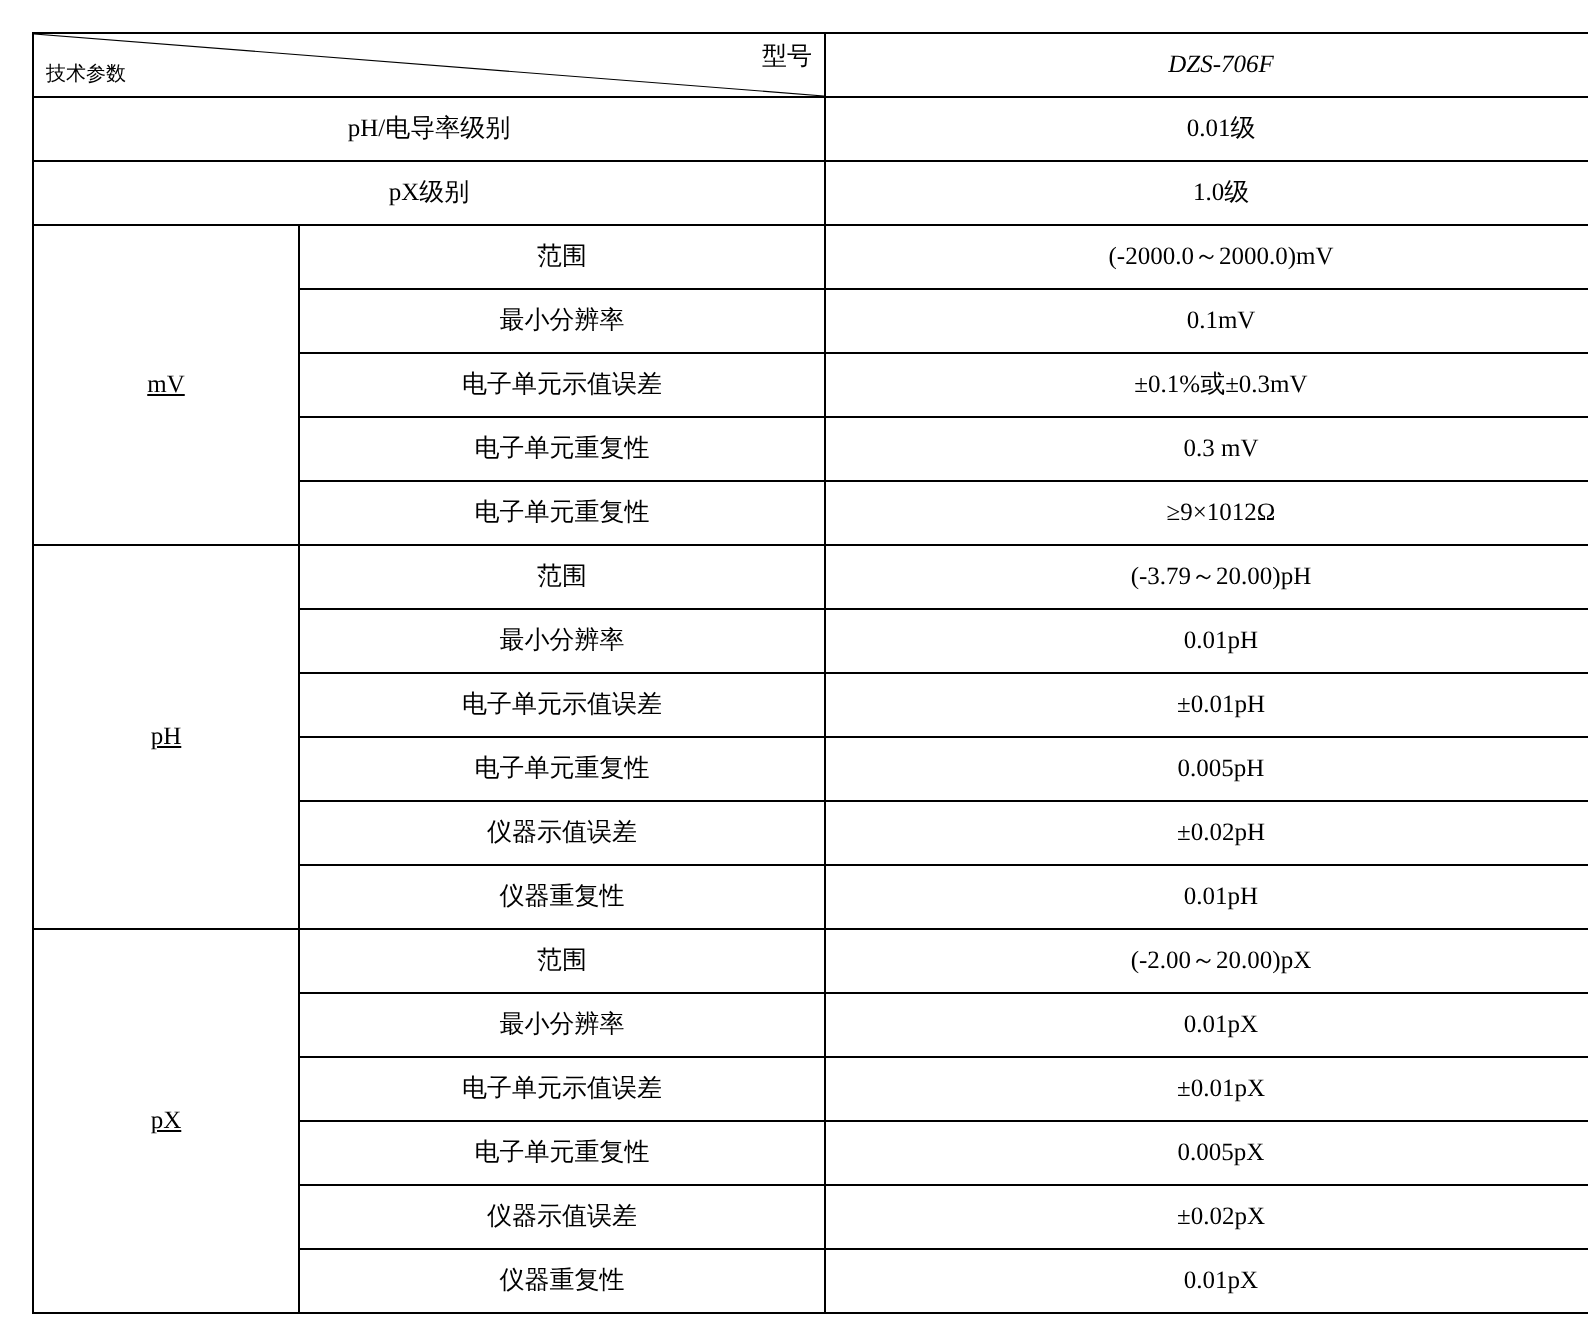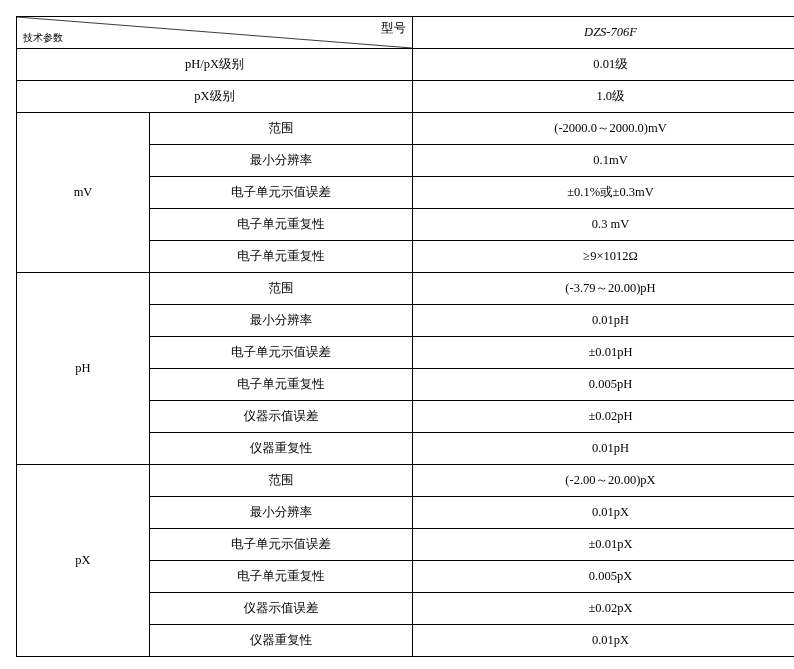--- a/index.html
+++ b/index.html
@@ -60,20 +60,21 @@
     bottom: 4px;
     font-size: 10px;
     white-space: nowrap;
   }
   .model-name {
     font-size: 12.5px;
     font-style: italic;
   }
   .group-label {
     font-size: 12.5px;
+    text-decoration: underline;
   }
 </style>
 </head>
 <body>
 
 <table id="spec-table">
   <colgroup>
     <col class="col-group">
     <col class="col-param">
     <col class="col-value">
@@ -84,21 +85,21 @@
         <svg class="diag" viewBox="0 0 396 56" preserveAspectRatio="none">
           <line x1="0" y1="0" x2="396" y2="56" stroke="#000000" stroke-width="1"></line>
         </svg>
         <span class="lbl-model">型号</span>
         <span class="lbl-param">技术参数</span>
       </td>
       <td class="model-name">DZS-706F</td>
     </tr>
 
     <tr>
-      <td colspan="2">pH/pX级别</td>
+      <td colspan="2">pH/电导率级别</td>
       <td>0.01级</td>
     </tr>
     <tr>
       <td colspan="2">pX级别</td>
       <td>1.0级</td>
     </tr>
 
     <tr>
       <td class="group-label" rowspan="5">mV</td>
       <td>范围</td>

